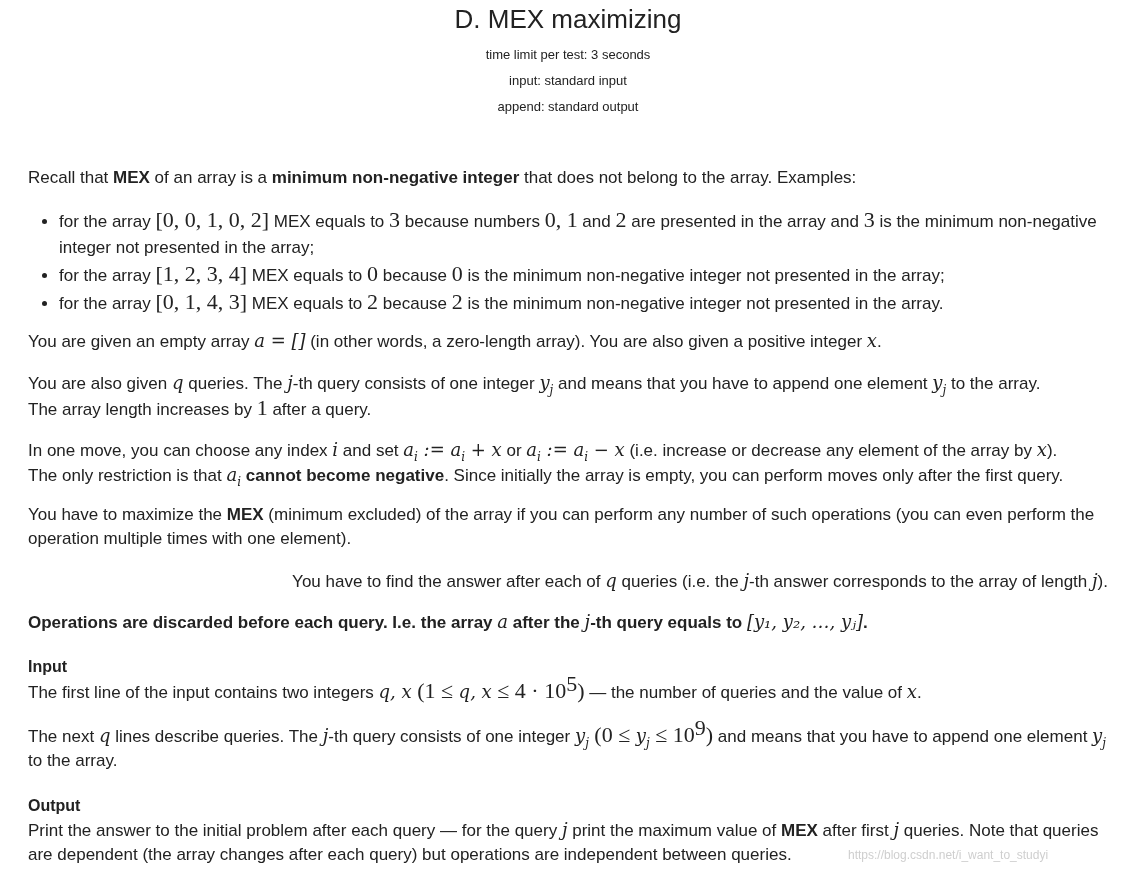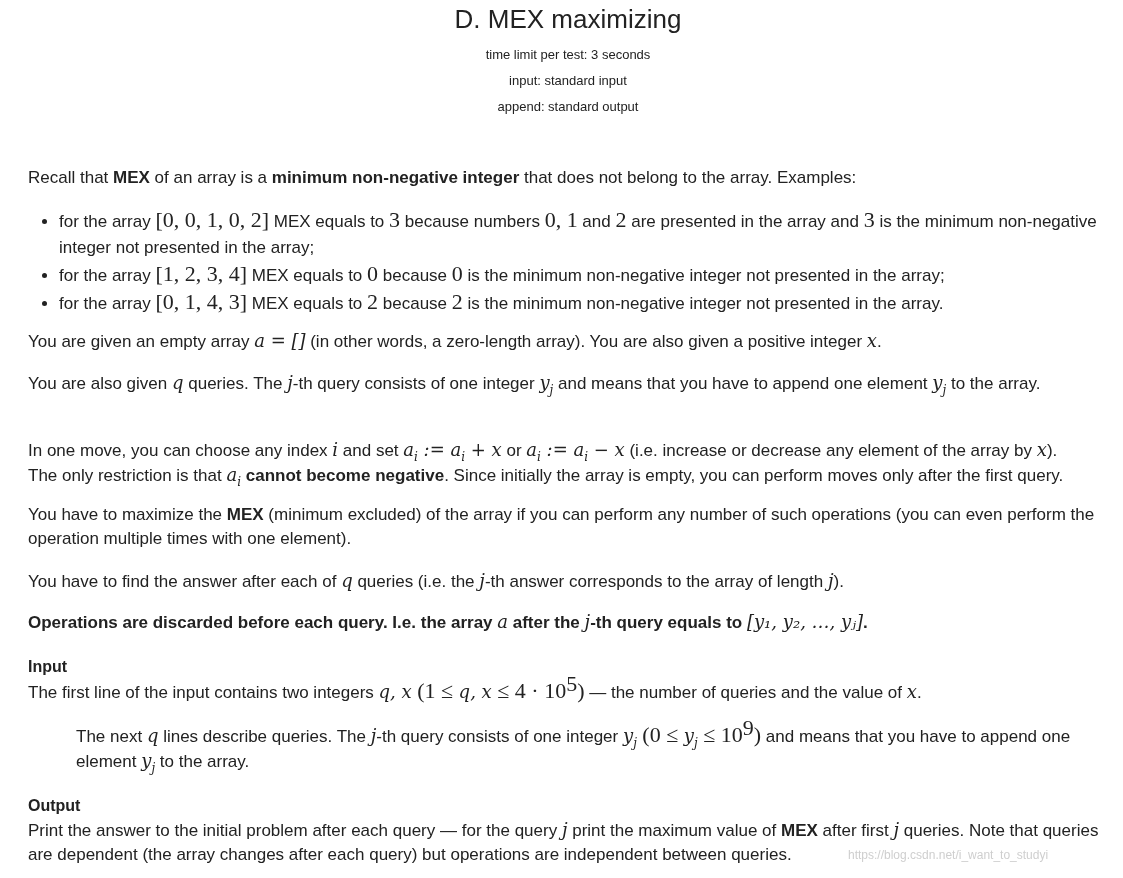--- a/index.html
+++ b/index.html
@@ -62,55 +62,58 @@
   <div class="sec" style="top:329px;">
     <p>
       <span>You are given an empty array </span><span class="m">a = []</span><span> (in other words, a zero-length array). You are also given a positive integer </span><span class="m">x</span><span>.</span>
     </p>
   </div>
 
   <div class="sec" style="top:371px;">
     <p>
       <span>You are also given </span><span class="m">q</span><span> queries. The </span><span class="m">j</span><span>-th query consists of one integer </span><span class="m"><span>y</span><sub>j</sub></span><span> and means that you have to append one element </span><span class="m"><span>y</span><sub>j</sub></span><span> to the array.</span>
     </p>
+    <p>
+      <span>The array length increases by </span><span class="mr">1</span><span> after a query.</span>
+    </p>
   </div>
 
   <div class="sec" style="top:438px;">
     <p>
       <span>In one move, you can choose any index </span><span class="m">i</span><span> and set </span><span class="m"><span>a</span><sub>i</sub><span> := a</span><sub>i</sub><span> + x</span></span><span> or </span><span class="m"><span>a</span><sub>i</sub><span> := a</span><sub>i</sub><span> − x</span></span><span> (i.e. increase or decrease any element of the array by </span><span class="m">x</span><span>).</span>
     </p>
     <p>
       <span>The only restriction is that </span><span class="m"><span>a</span><sub>i</sub></span> <b>cannot become negative</b><span>. Since initially the array is empty, you can perform moves only after the first query.</span>
     </p>
   </div>
 
   <div class="sec" style="top:503px;">
     <p>
       <span>You have to maximize the </span><b>MEX</b><span> (minimum excluded) of the array if you can perform any number of such operations (you can even perform the operation multiple times with one element).</span>
     </p>
   </div>
 
-  <div class="sec" style="top:569px;">
+  <div class="sec" style="top:569px;text-align:right;">
     <p>
       <span>You have to find the answer after each of </span><span class="m">q</span><span> queries (i.e. the </span><span class="m">j</span><span>-th answer corresponds to the array of length </span><span class="m">j</span><span>).</span>
     </p>
   </div>
 
   <div class="sec" style="top:610px;">
     <p style="font-weight:bold;">
       <span>Operations are discarded before each query. I.e. the array </span><span class="m" style="font-weight:normal;">a</span><span> after the </span><span class="m" style="font-weight:normal;">j</span><span>-th query equals to </span><span class="m" style="font-weight:normal;">[y₁, y₂, …, yⱼ]</span><span>.</span>
     </p>
   </div>
 
   <div class="sec" style="top:655px;">
     <div class="sectitle">Input</div>
     <p>
       <span>The first line of the input contains two integers </span><span class="m">q, x</span><span class="mr"> (1 ≤ </span><span class="m">q, x</span><span class="mr"> ≤ 4 · 10</span><sup class="mr">5</sup><span class="mr">)</span><span> — the number of queries and the value of </span><span class="m">x</span><span>.</span>
     </p>
-    <p style="margin-top:18px;margin-left:48px;">
+    <p style="margin-top:18px;">
       <span>The next </span><span class="m">q</span><span> lines describe queries. The </span><span class="m">j</span><span>-th query consists of one integer </span><span class="m"><span>y</span><sub>j</sub></span><span class="mr"> (0 ≤ </span><span class="m"><span>y</span><sub>j</sub></span><span class="mr"> ≤ 10</span><sup class="mr">9</sup><span class="mr">)</span><span> and means that you have to append one element </span><span class="m"><span>y</span><sub>j</sub></span><span> to the array.</span>
     </p>
   </div>
 
   <div class="sec" style="top:794px;">
     <div class="sectitle">Output</div>
     <p>
       <span>Print the answer to the initial problem after each query — for the query </span><span class="m">j</span><span> print the maximum value of </span><b>MEX</b><span> after first </span><span class="m">j</span><span> queries. Note that queries are dependent (the array changes after each query) but operations are independent between queries.</span>
     </p>
   </div>

